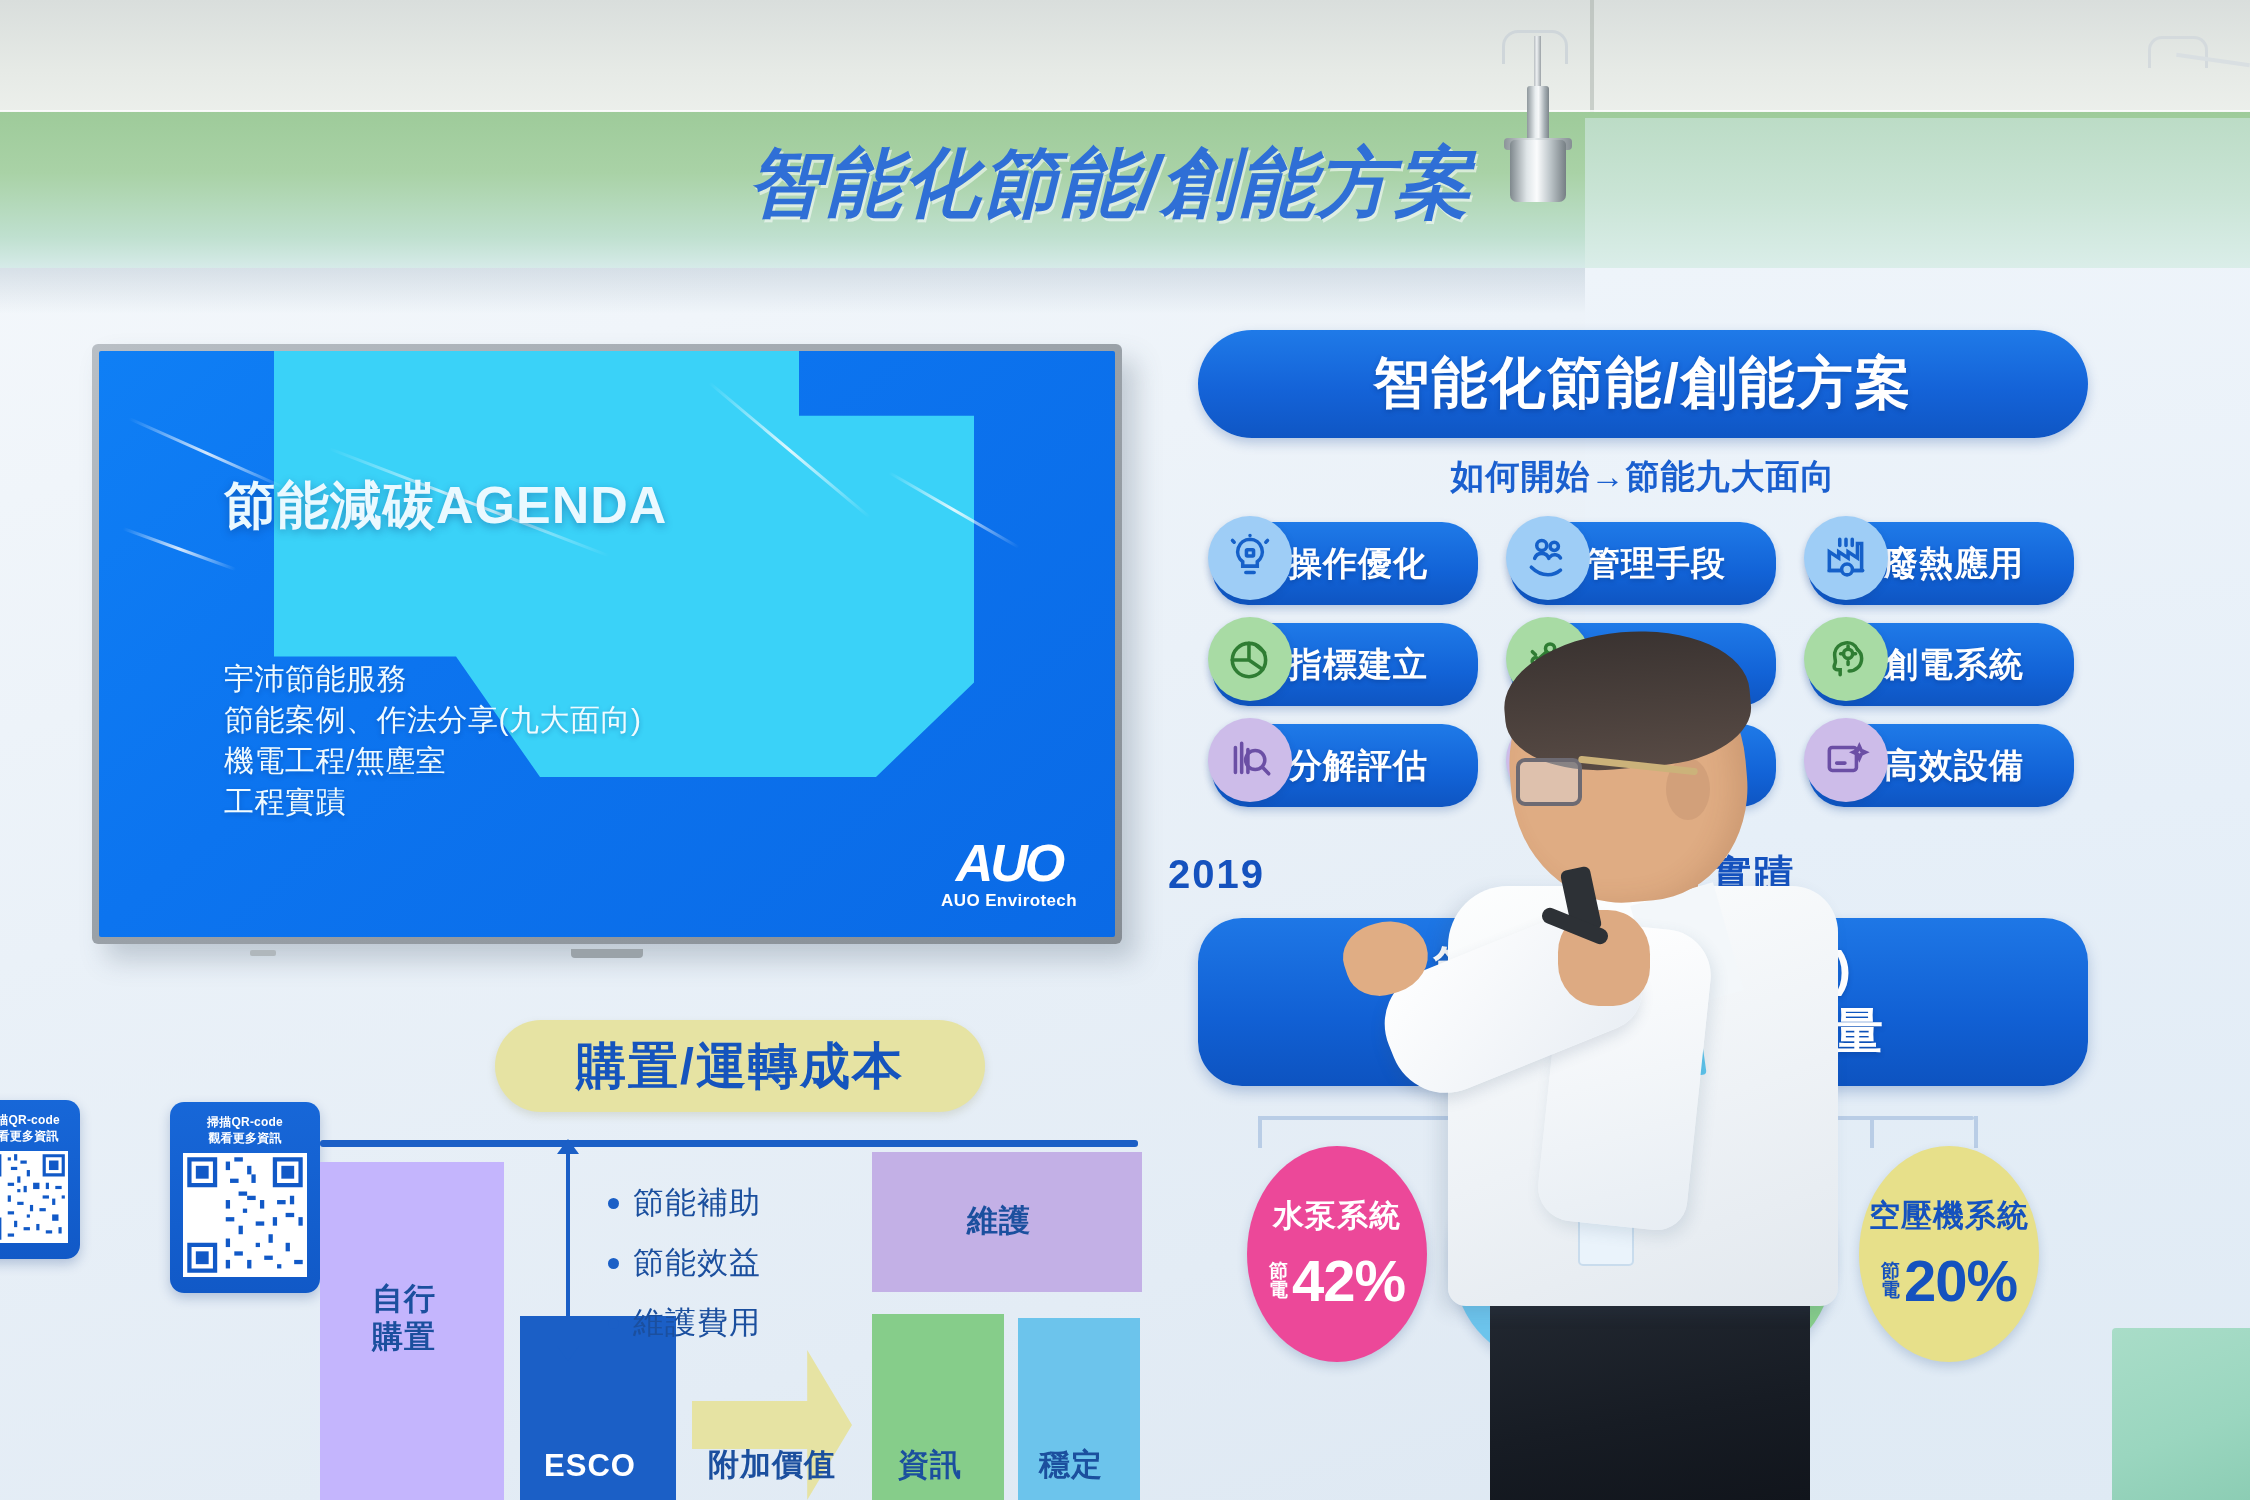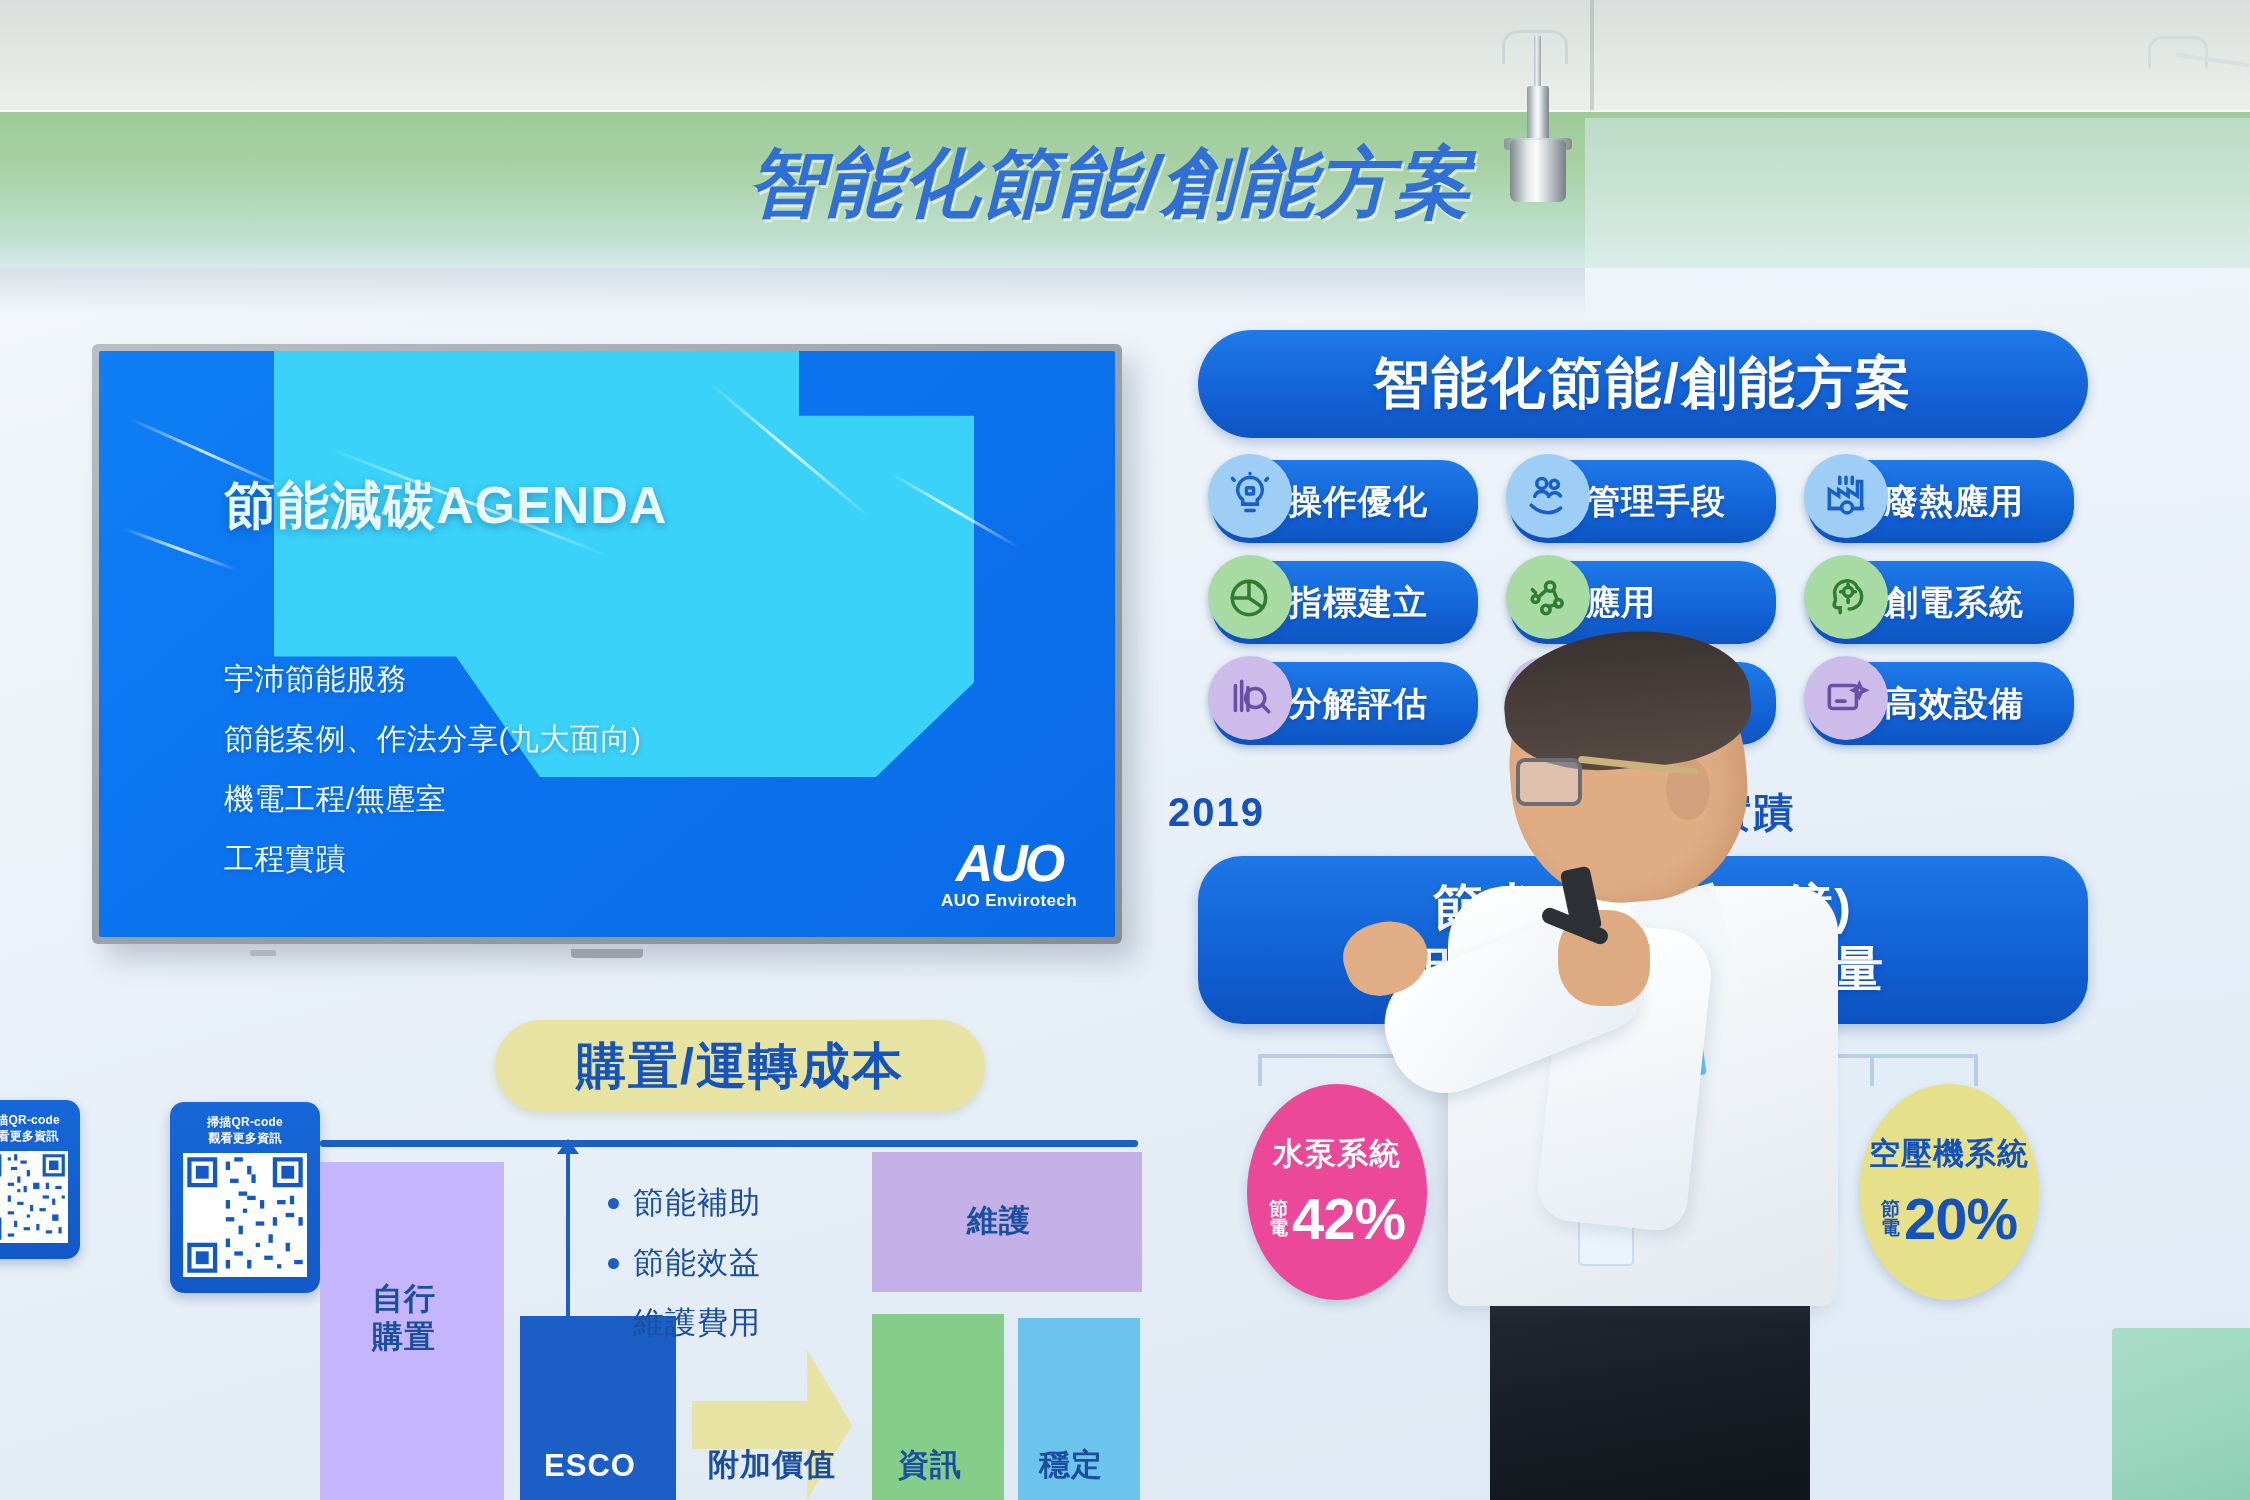--- a/index.html
+++ b/index.html
@@ -126,21 +126,21 @@
     background:#b0b7bc; border-radius:2px;
   }
   .slide-title {
     position:absolute; left:125px; top:120px;
     font-size:52px; font-weight:bold; color:#eaf9ff; letter-spacing:1px;
     text-shadow:0 3px 8px rgba(0,40,110,.35);
     white-space:nowrap;
   }
   .slide-lines {
     position:absolute; left:125px; top:308px;
-    display:flex; flex-direction:column; gap:19px;
+    display:flex; flex-direction:column; 
   }
   .slide-lines div {
     font-size:30px; color:#f0fbff; letter-spacing:.5px; white-space:nowrap;
     text-shadow:0 2px 5px rgba(0,40,110,.3);
   }
   .auo-logo {
     position:absolute; right:38px; bottom:26px; text-align:center;
   }
   .auo-word {
     font-size:52px; font-weight:bold; font-style:italic; color:#ffffff;
@@ -624,20 +624,21 @@
         <li>節能效益</li>
         <li>維護費用</li>
       </ul>
     </div>
   </div>
 
   <div class="poster">
     <div class="poster-header">
       <span>智能化節能/創能方案</span>
     </div>
+    <div class="poster-sub">如何開始→節能九大面向</div>
 
     <div class="pill-grid">
 
       <div class="pill">
         <span class="pill-icon ic-blue">
           <svg viewBox="0 0 24 24" fill="none" stroke="#1560c9" stroke-width="1.7" stroke-linecap="round">
             <path d="M9 16h6M10 19h4"></path>
               <path d="M12 3a6 6 0 0 0-3.5 10.8V16h7v-2.2A6 6 0 0 0 12 3z"></path>
             <path d="M12 1.2v-.001M4.4 4.4 3.6 3.6M19.6 4.4l.8-.8"></path>
               <rect x="10.3" y="8" width="3.4" height="3" rx=".4"></rect>

